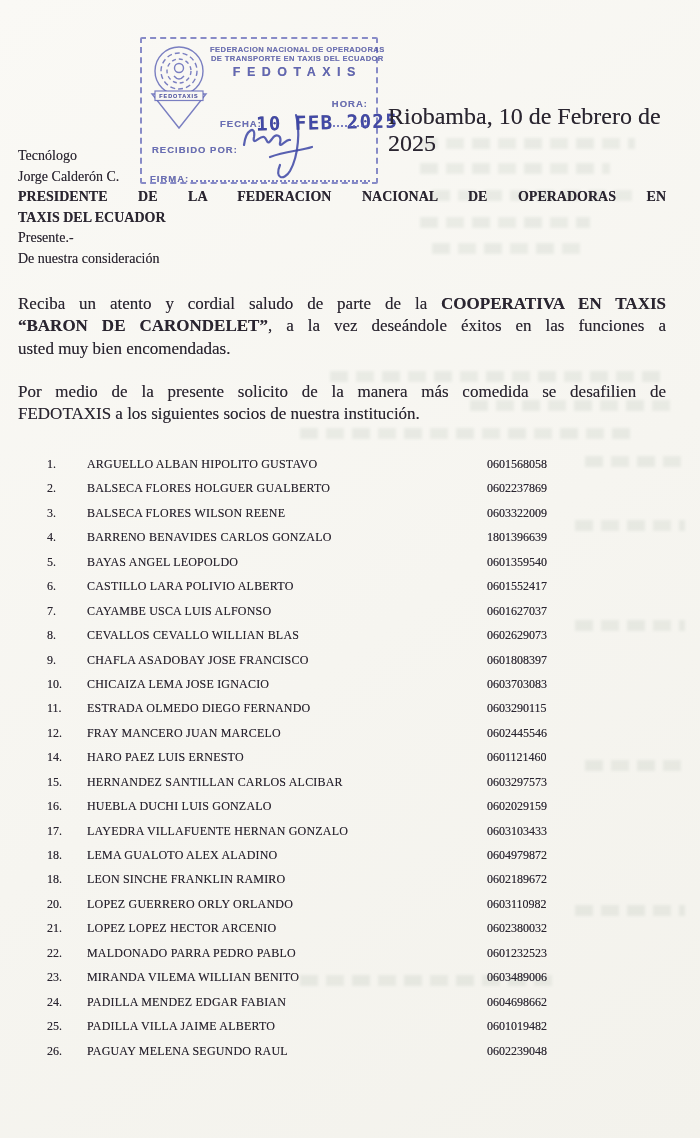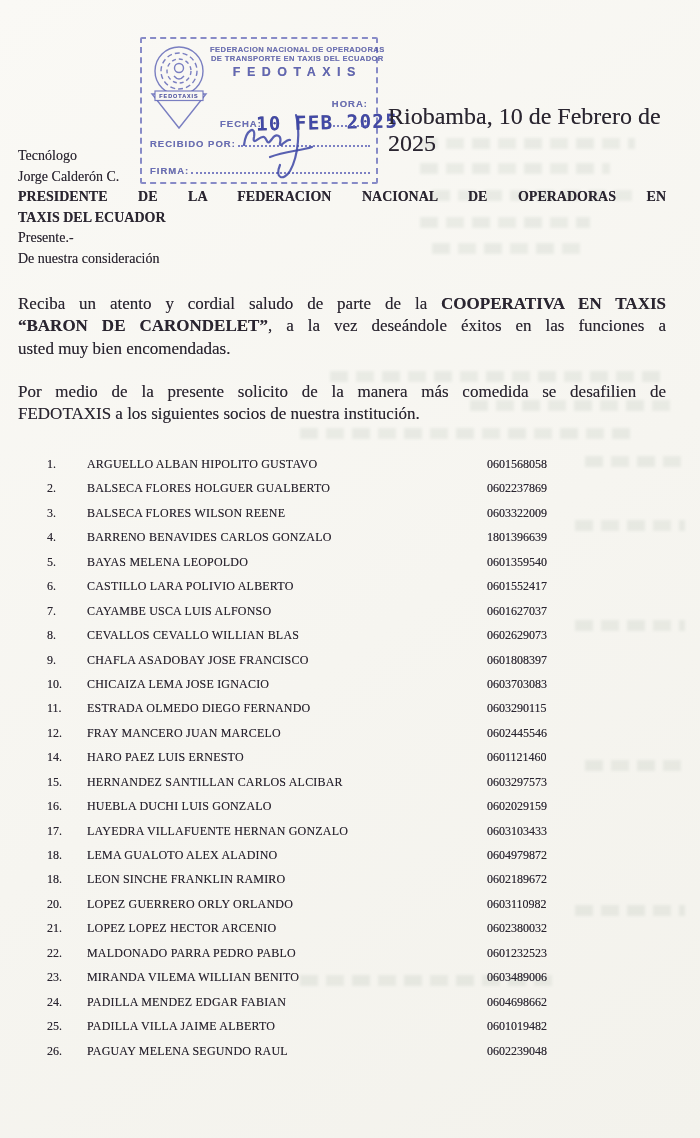--- a/index.html
+++ b/index.html
@@ -22,21 +22,21 @@
   .stamp-row1{position:relative;height:34px;margin-top:-30px;margin-left:64px;}
   .slabel{font-size:9.5px;font-weight:bold;letter-spacing:1px;opacity:.9;}
   .lbl-fecha{position:absolute;left:8px;bottom:6px;}
   .sdate{position:absolute;left:44px;bottom:2px;font-family:"DejaVu Sans Mono",monospace;
          font-weight:bold;font-size:19px;letter-spacing:1.5px;color:rgba(62,70,168,.95);
          transform:rotate(-1.2deg);white-space:nowrap;}
   .hora-wrap{position:absolute;right:2px;top:-8px;text-align:center;}
   .dots{display:inline-block;border-bottom:2px dotted rgba(92,98,182,.8);}
   .dots.short{width:34px;height:14px;}
   .stamp-row2,.stamp-row3{display:flex;align-items:baseline;margin-left:2px;}
-  .stamp-row2{}
+  .stamp-row2{margin-top:9px;flex-direction:column;}
   .stamp-row3{margin-top:13px;}
   .dots.fill{flex:1;height:10px;margin-left:2px;}
   .signature{position:absolute;left:88px;top:68px;pointer-events:none;}
   
   .date-line{position:absolute;left:388px;top:103px;font-size:24px;}
   .addr{position:absolute;left:18px;top:146px;width:648px;font-size:14px;line-height:20.6px;}
   .bold{font-weight:bold;}
   .jfull{text-align:justify;text-align-last:justify;}
   .para{position:absolute;left:18px;width:648px;font-size:17px;line-height:22.4px;}
   .p1{top:293px;}
@@ -150,21 +150,21 @@
       <span class="rnum">3.</span><span class="rname">BALSECA FLORES WILSON REENE</span>
       <span class="rid">0603322009</span>
     </div>
 
     <div class="rrow">
       <span class="rnum">4.</span><span class="rname">BARRENO BENAVIDES CARLOS GONZALO</span>
       <span class="rid">1801396639</span>
     </div>
 
     <div class="rrow">
-      <span class="rnum">5.</span><span class="rname">BAYAS MELENA LEOPOLDO</span>
+      <span class="rnum">5.</span><span class="rname">BAYAS ANGEL LEOPOLDO</span>
       <span class="rid">0601359540</span>
     </div>
 
     <div class="rrow">
       <span class="rnum">6.</span><span class="rname">CASTILLO LARA POLIVIO ALBERTO</span>
       <span class="rid">0601552417</span>
     </div>
 
     <div class="rrow">
       <span class="rnum">7.</span><span class="rname">CAYAMBE USCA LUIS ALFONSO</span>

